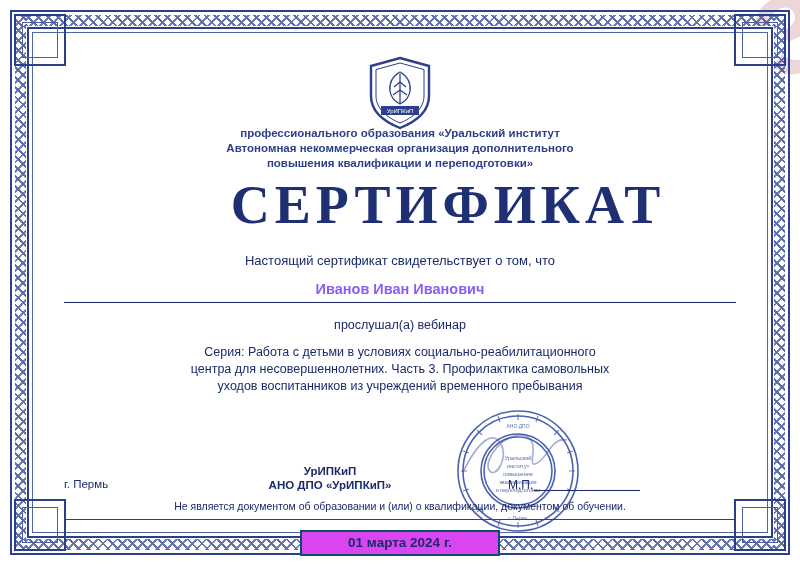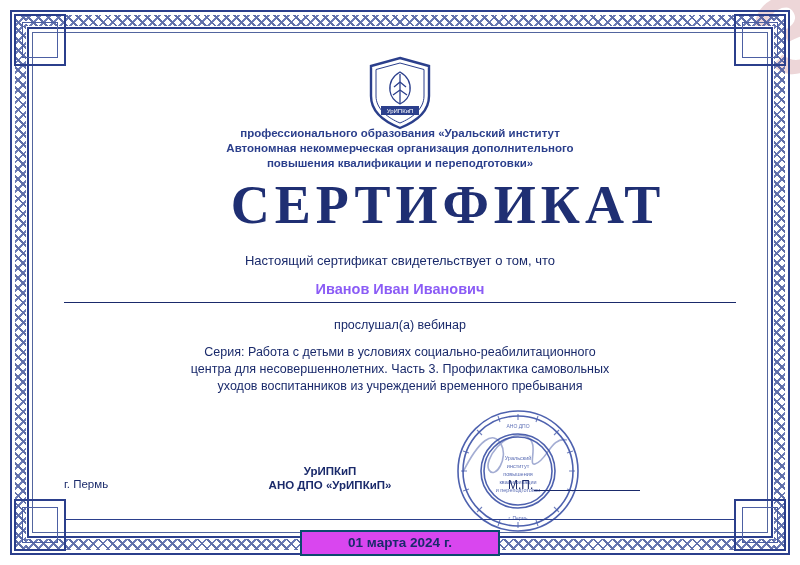--- a/index.html
+++ b/index.html
@@ -343,16 +343,17 @@
   </svg>
 
   <div class="city">г. Пермь</div>
   <div class="director">
     <div>УрИПКиП</div>
     <div>АНО ДПО «УрИПКиП»</div>
   </div>
   <div class="mp">М.П.</div>
   <div class="mp-rule"></div>
 
+  <div class="disclaimer">Не является документом об образовании и (или) о квалификации, документом об обучении.</div>
   <div class="footer-sep"></div>
   <div class="date-box">01 марта 2024 г.</div>
 
 </div>
 
 </body></html>

